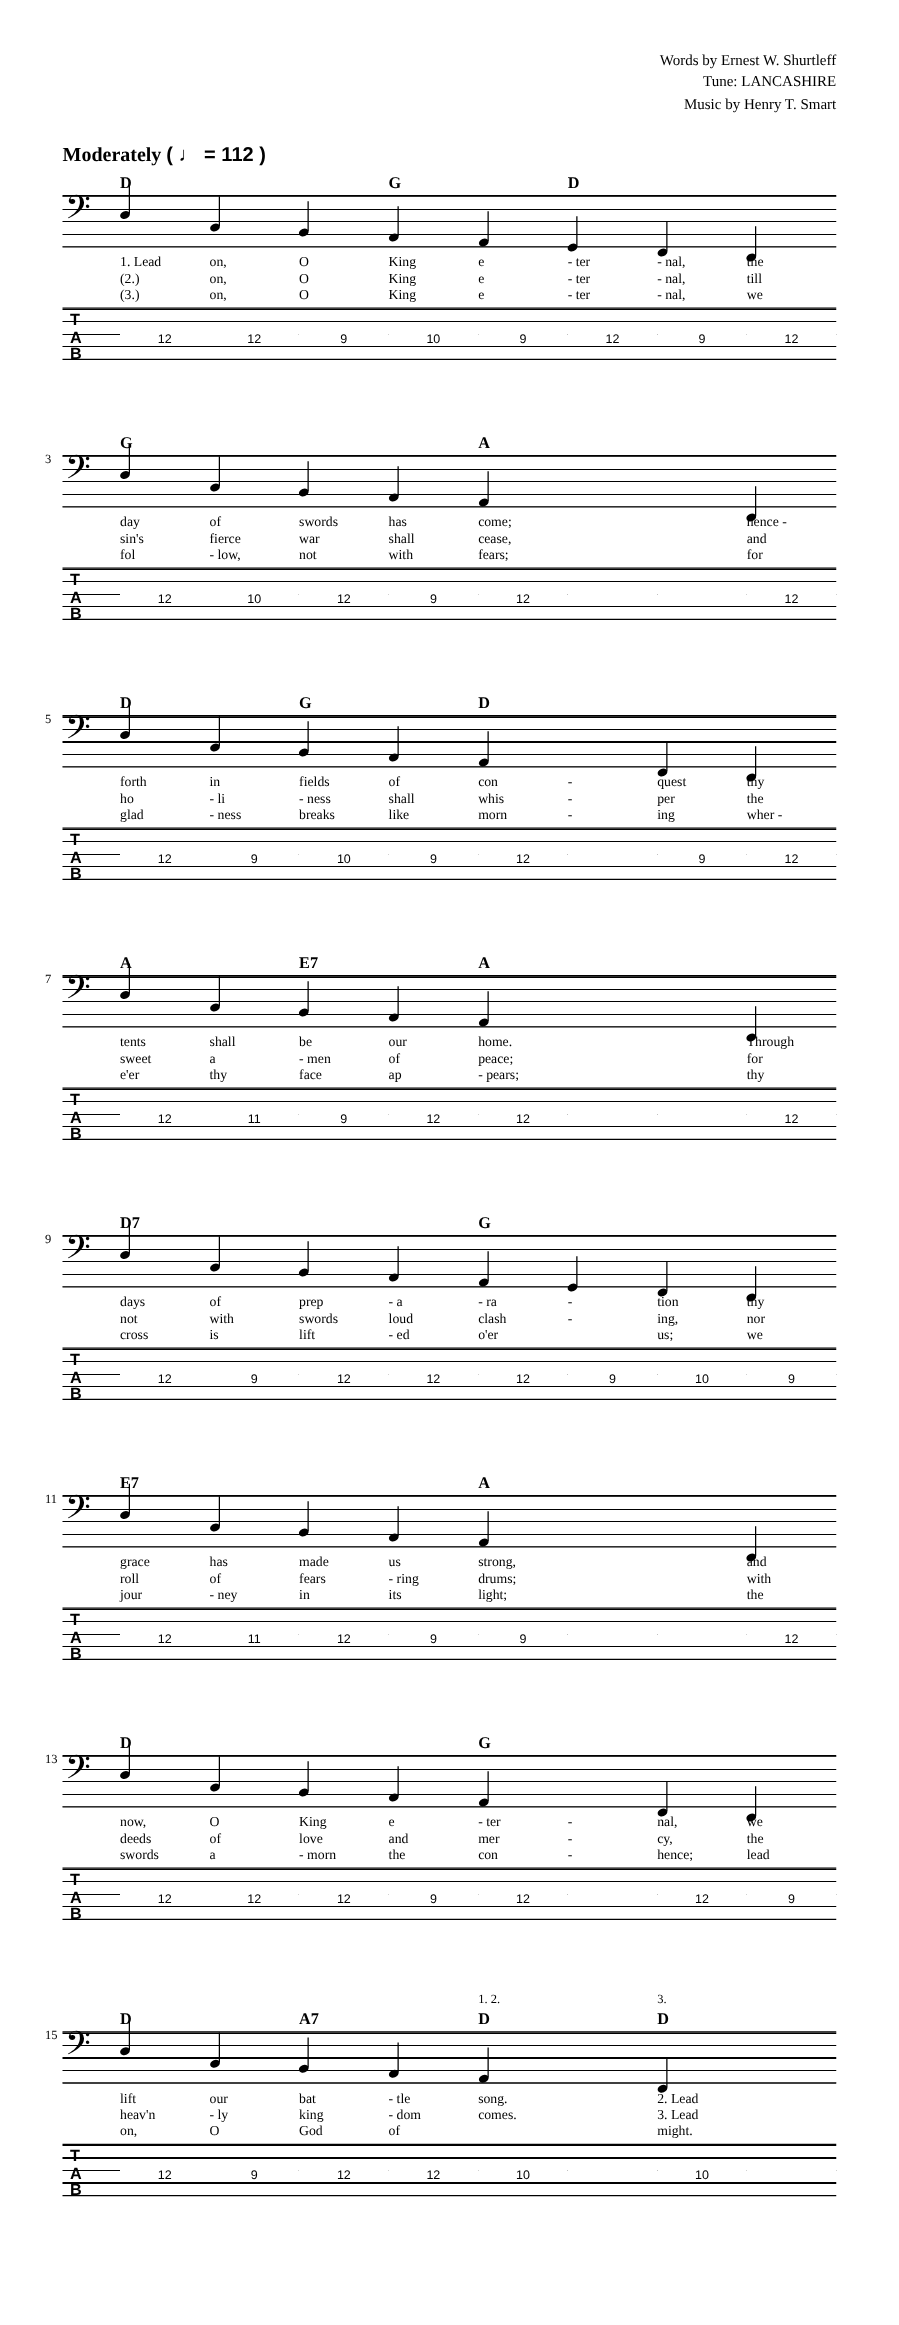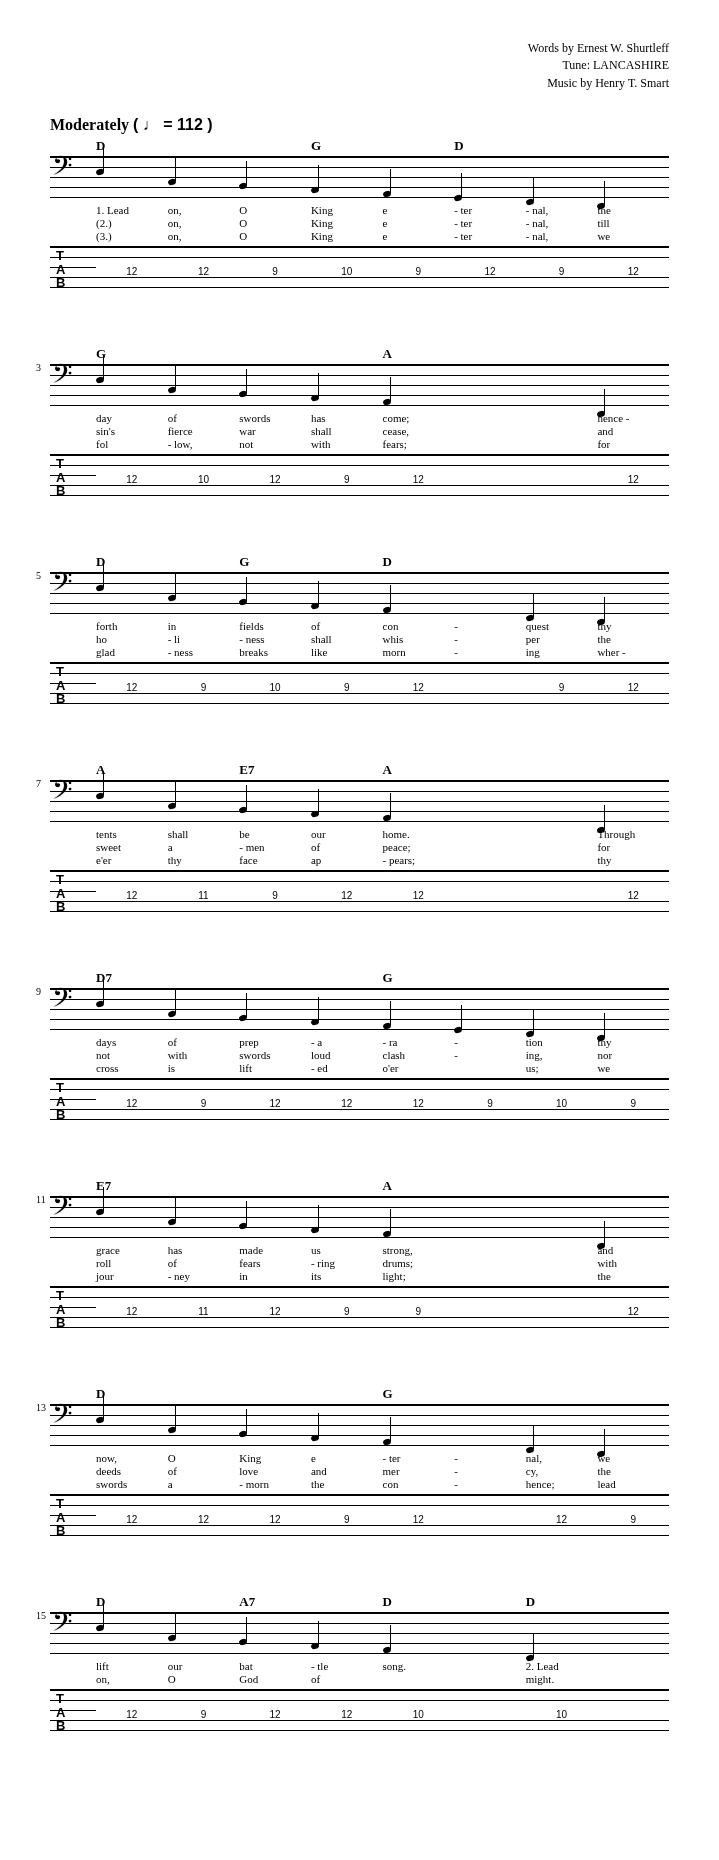--- a/index.html
+++ b/index.html
@@ -722,20 +722,30 @@
             <span>12</span>
             <span>9</span>
             <span>12</span>
             <span></span>
             <span>12</span>
             <span>9</span>
           </div>
         </div>
       </div>
       <div class="sys">
+        <div class="chords" style="font-size: 10px; font-weight: normal;">
+          <span></span>
+          <span></span>
+          <span></span>
+          <span></span>
+          <span>1. 2.</span>
+          <span></span>
+          <span>3.</span>
+          <span></span>
+        </div>
         <div class="chords">
           <span>D</span>
           <span></span>
           <span>A7</span>
           <span></span>
           <span>D</span>
           <span></span>
           <span>D</span>
           <span></span>
         </div>
@@ -775,20 +785,30 @@
         </div>
         <div class="lyrics">
           <div class="lyr-row">
             <span>lift</span>
             <span>our</span>
             <span>bat</span>
             <span>- tle</span>
             <span>song.</span>
             <span></span>
             <span>2. Lead</span>
+            <span></span>
+          </div>
+          <div class="lyr-row">
+            <span>heav'n</span>
+            <span>- ly</span>
+            <span>king</span>
+            <span>- dom</span>
+            <span>comes.</span>
+            <span></span>
+            <span>3. Lead</span>
             <span></span>
           </div>
           <div class="lyr-row">
             <span>on,</span>
             <span>O</span>
             <span>God</span>
             <span>of</span>
             <span></span>
             <span></span>
             <span>might.</span>

